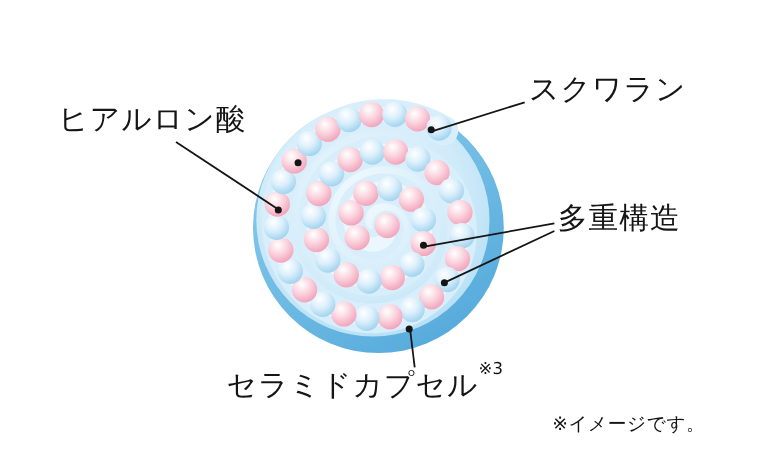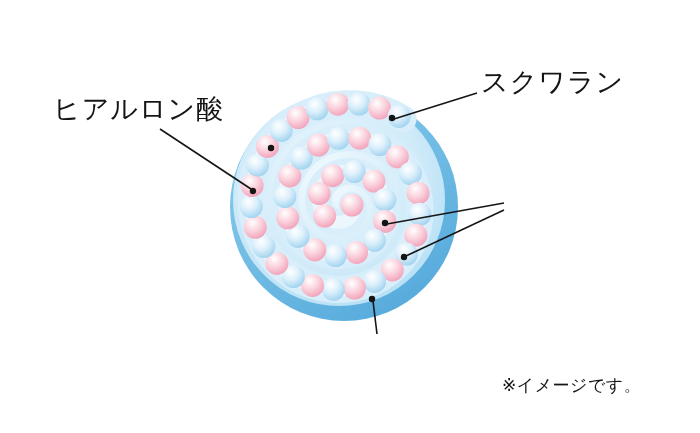--- a/index.html
+++ b/index.html
@@ -137,17 +137,21 @@
       <circle cx="385" cy="206" r="3.2"></circle>
       <circle cx="404" cy="240" r="3.2"></circle>
       <circle cx="372" cy="282" r="3.2"></circle>
     </g>
   </svg>
 
   <div class="label" style="left:53px; top:76px">ヒアルロン酸</div>
 
   <div class="label" style="left:481px; top:49px">スクワラン</div>
 
+  <div class="label" style="left:507px; top:166px">多重構造</div>
 
+  <div class="label" style="left:206px; top:318px">
+    <span>セラミドカプセル</span><sup>※3</sup>
+  </div>
 
   <div class="note" style="left:502px; top:357px">※イメージです。</div>
 
 </div>
 
 </body></html>

